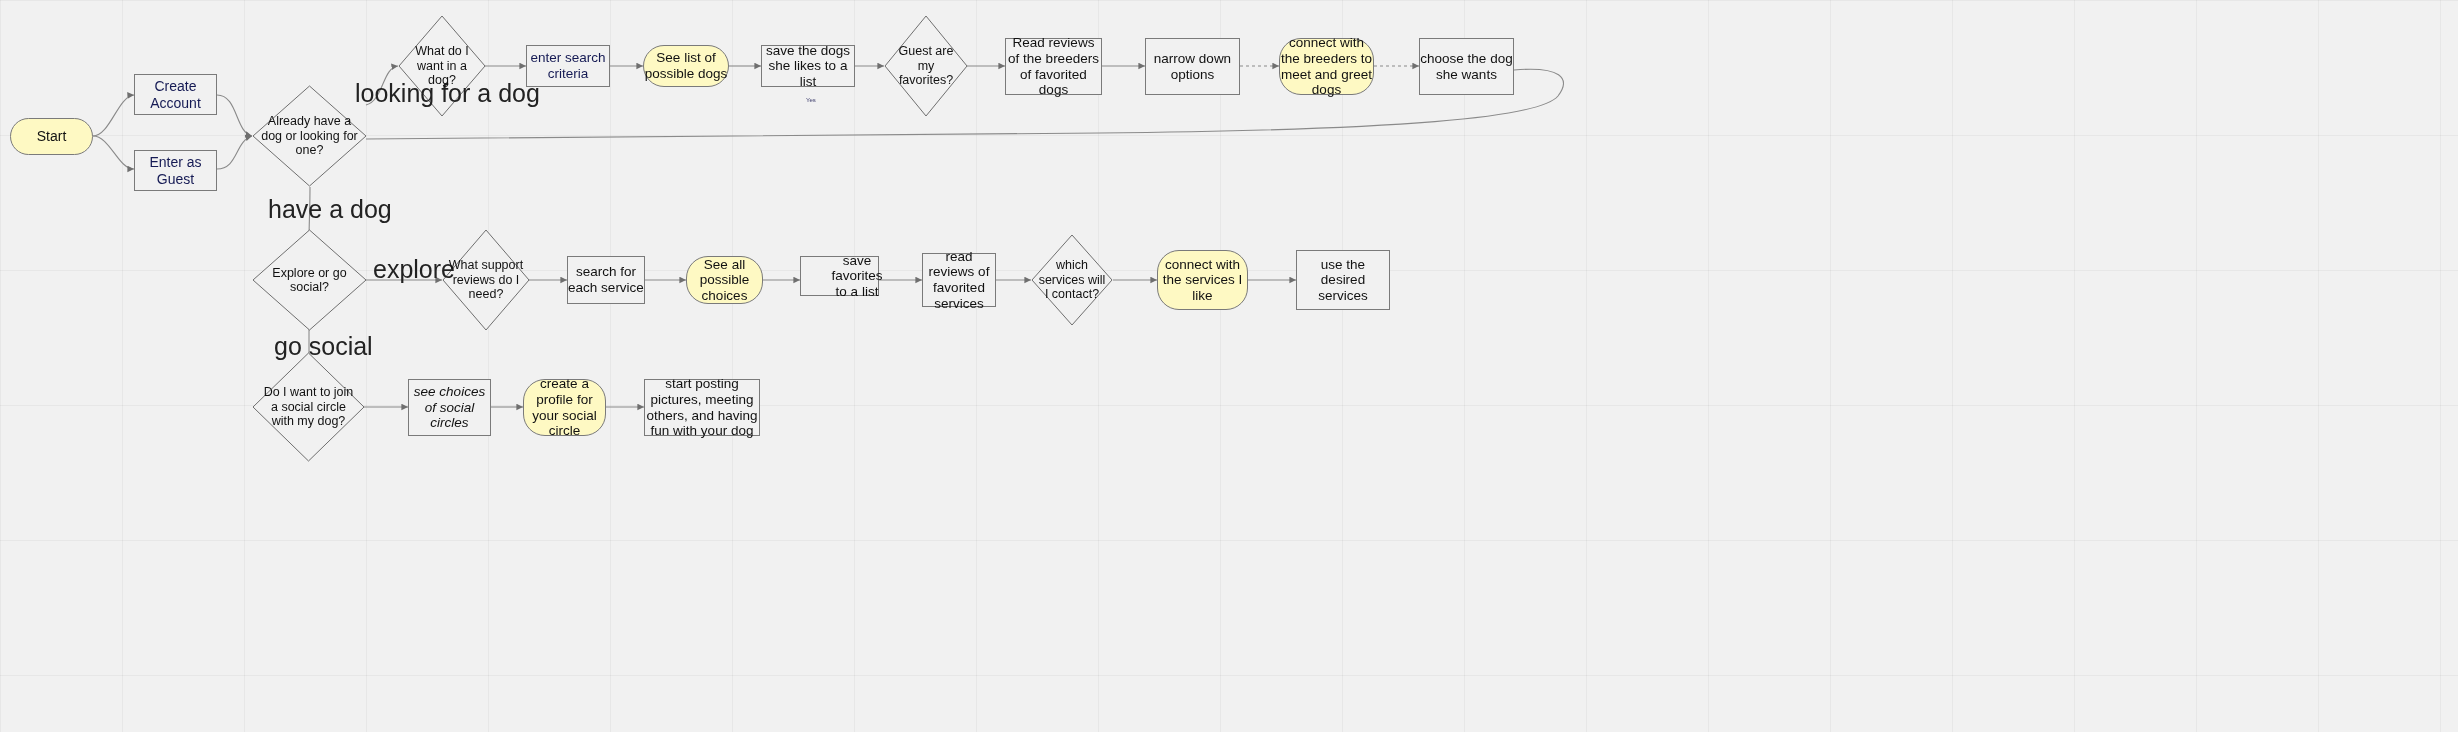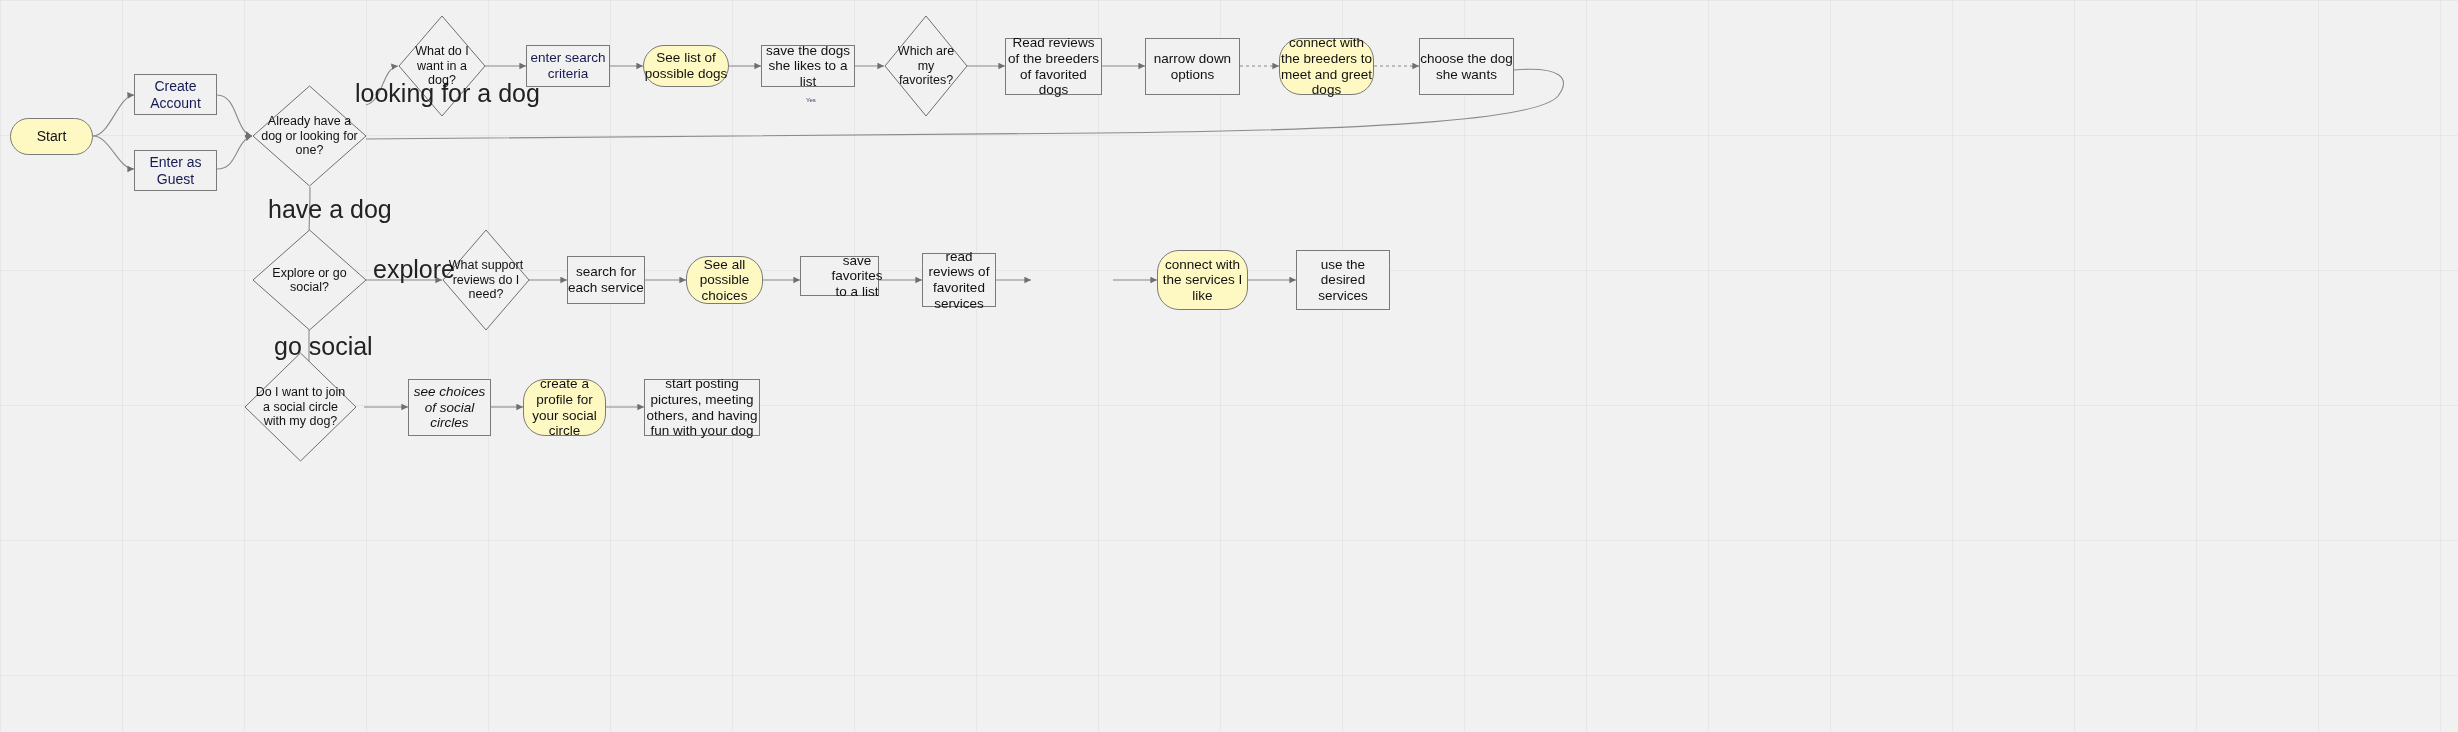--- a/index.html
+++ b/index.html
@@ -195,21 +195,21 @@
   </div>
 
   <div class="node rect n13" style="left:761px; top:45px; width:94px; height:42px;">
     <span>save the dogs she likes to a list</span>
   </div>
 
   <div class="diamond-wrap n12" style="left:884px; top:15px; width:84px; height:102px;">
     <svg class="diamond-shape" viewBox="0 0 84 102" preserveAspectRatio="none">
       <polygon points="42,1 83,51 42,101 1,51" fill="#f1f1f1" stroke="#6f6f6f" stroke-width="1"></polygon>
     </svg>
-    <span class="diamond-label">Which are my favorites?</span>
+    <span class="diamond-label">Guest are my favorites?</span>
   </div>
 
   <div class="node rect n13" style="left:1005px; top:38px; width:97px; height:57px;">
     <span>Read reviews of the breeders of favorited dogs</span>
   </div>
 
   <div class="node rect n13" style="left:1145px; top:38px; width:95px; height:57px;">
     <span>narrow down options</span>
   </div>
 
@@ -244,30 +244,36 @@
   </div>
 
   <div class="node rect n13" style="left:800px; top:256px; width:79px; height:40px;padding-left:35px;">
     <span>save favorites to a list</span>
   </div>
 
   <div class="node rect n13" style="left:922px; top:253px; width:74px; height:54px;">
     <span>read reviews of favorited services</span>
   </div>
 
+  <div class="diamond-wrap n12" style="left:1031px; top:234px; width:82px; height:92px;">
+    <svg class="diamond-shape" viewBox="0 0 82 92" preserveAspectRatio="none">
+      <polygon points="41,1 81,46 41,91 1,46" fill="#f1f1f1" stroke="#6f6f6f" stroke-width="1"></polygon>
+    </svg>
+    <span class="diamond-label">which services will I contact?</span>
+  </div>
 
   <div class="node rounded n13" style="left:1157px; top:250px; width:91px; height:60px;">
     <span>connect with the services I like</span>
   </div>
 
   <div class="node rect n13" style="left:1296px; top:250px; width:94px; height:60px;">
     <span>use the desired services</span>
   </div>
 
-  <div class="diamond-wrap n12" style="left:244px; top:352px; width:113px; height:110px;">
+  <div class="diamond-wrap n12" style="left:252px; top:352px; width:113px; height:110px;">
     <svg class="diamond-shape" viewBox="0 0 113 110" preserveAspectRatio="none">
       <polygon points="56.5,1 112,55 56.5,109 1,55" fill="#f1f1f1" stroke="#6f6f6f" stroke-width="1"></polygon>
     </svg>
     <span class="diamond-label">Do I want to join a social circle with my dog?</span>
   </div>
 
   <div class="node rect n13" style="left:408px; top:379px; width:83px; height:57px;font-style:italic;">
     <span>see choices of social circles</span>
   </div>
 

